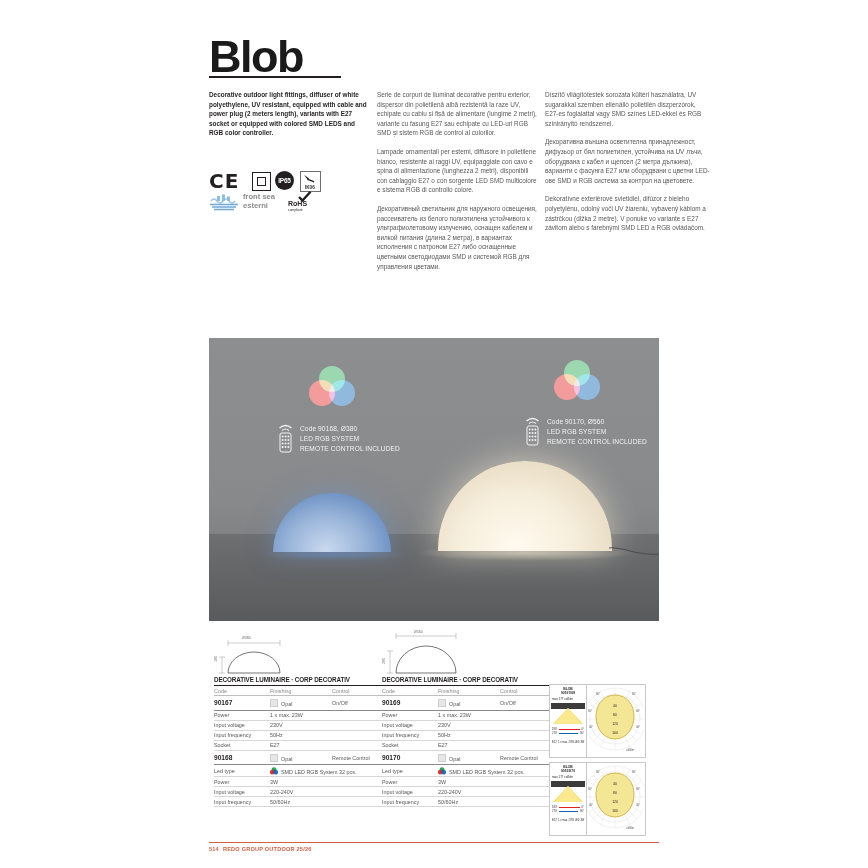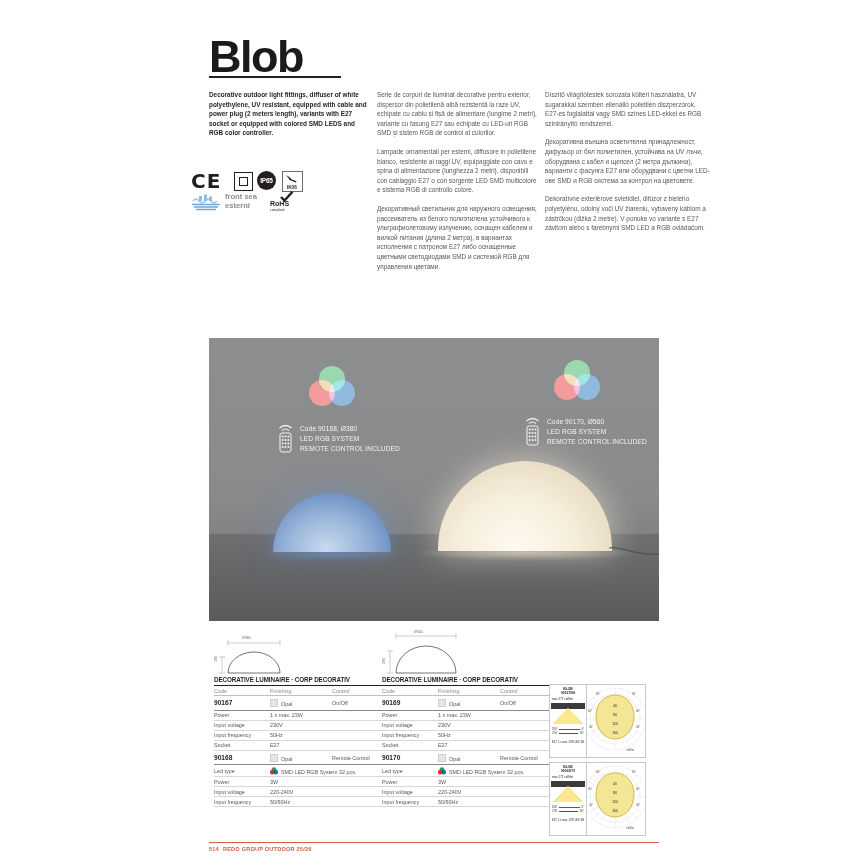--- a/index.html
+++ b/index.html
@@ -21,21 +21,21 @@
   }
 
   
   .col{position:absolute;font-size:6.4px;line-height:9.6px;}
   .col p{margin:0 0 9px 0;}
   .col-en{left:209px;top:90px;width:160px;font-weight:bold;color:#231f20;}
   .col-mid{left:377px;top:90px;width:160px;color:#58585b;}
   .col-right{left:545px;top:90px;width:165px;color:#58585b;}
 
   
-  .icons{position:absolute;left:191px;top:168px;width:160px;height:52px;}
+  .icons{position:absolute;left:209px;top:168px;width:160px;height:52px;}
   .ce{position:absolute;left:0;top:3px;font-size:20px;font-weight:bold;
       letter-spacing:1px;line-height:20px;color:#231f20;font-family:"DejaVu Sans",sans-serif;}
   .sq-out{position:absolute;left:43px;top:4px;width:17px;height:17px;border:1.6px solid #231f20;}
   .sq-in{position:absolute;left:3.5px;top:3.5px;width:7px;height:7px;border:1.6px solid #231f20;}
   .ip65{position:absolute;left:66px;top:3px;width:19px;height:19px;border-radius:50%;
         background:#231f20;color:#fff;font-size:6.5px;font-weight:bold;
         text-align:center;line-height:19px;letter-spacing:-.2px;}
   .ik{position:absolute;left:91px;top:3px;width:19px;height:19px;border:1px solid #6d6e71;background:#fff;}
   .ik .hammer{position:absolute;left:2px;top:2px;width:13px;height:10px;}
   .ik .lbl{position:absolute;left:4px;bottom:1px;font-size:4.6px;font-weight:bold;color:#231f20;}

